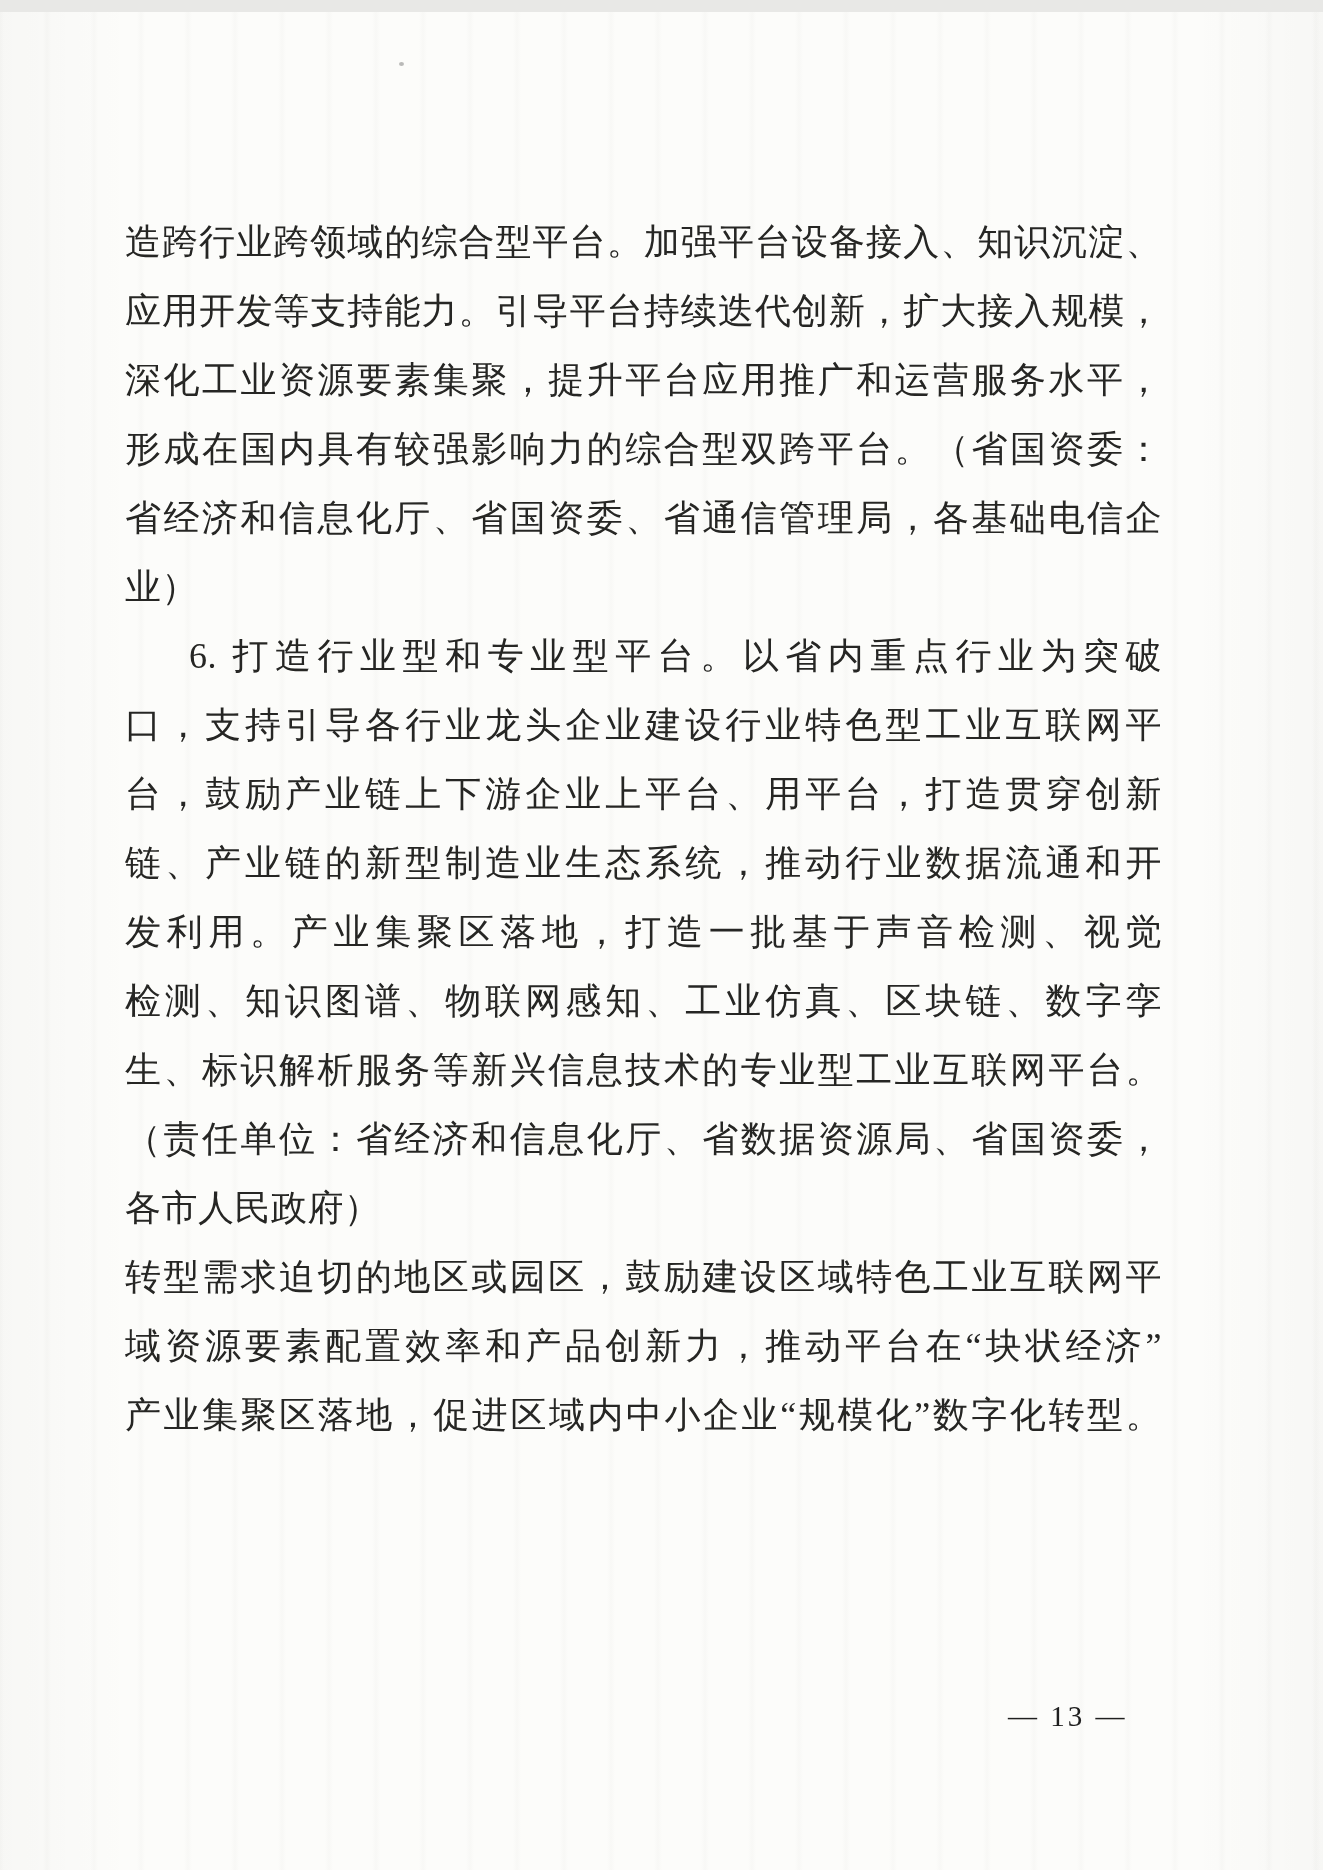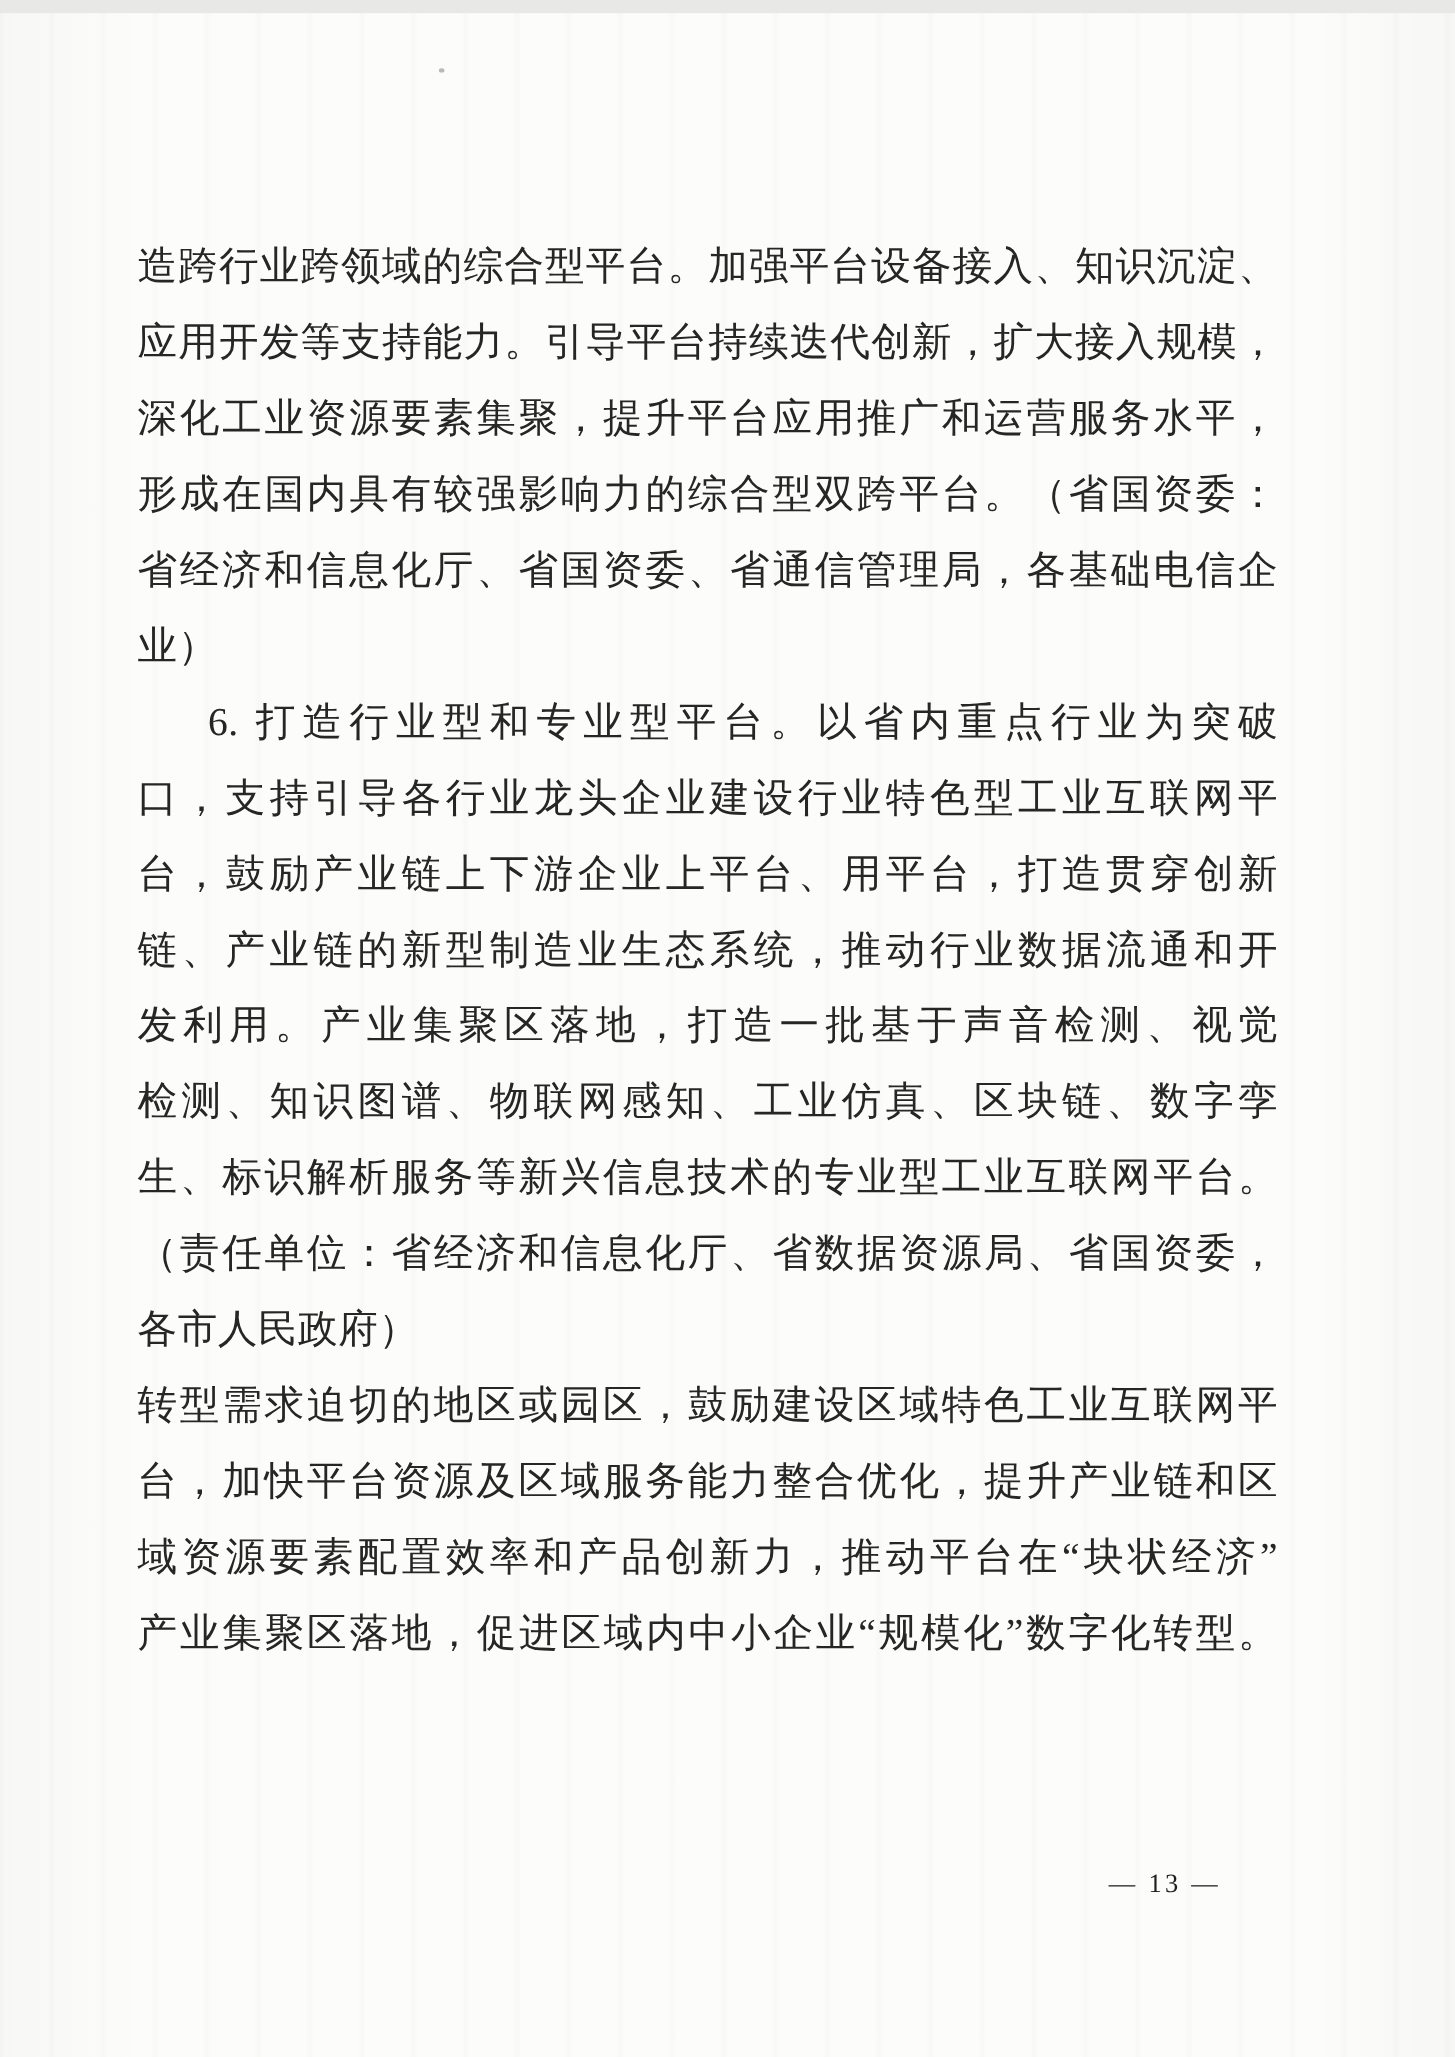--- a/index.html
+++ b/index.html
@@ -38,21 +38,21 @@
     text-align: justify;
     text-align-last: justify;
   }
   .line.indent {
     text-indent: 64px;
   }
   .page-num {
     position: absolute;
     left: 1008px;
     top: 1688px;
-    font-size: 24px;
+    font-size: 29px;
     color: #1f1f1f;
     letter-spacing: 3px;
     white-space: nowrap;
   }
   .speck {
     position: absolute;
     left: 399px;
     top: 50px;
     width: 5px;
     height: 4px;
@@ -84,21 +84,20 @@
       <div class="line j">链、产业链的新型制造业生态系统，推动行业数据流通和开</div>
       <div class="line j">发利用。产业集聚区落地，打造一批基于声音检测、视觉</div>
       <div class="line j">检测、知识图谱、物联网感知、工业仿真、区块链、数字孪</div>
       <div class="line j">生、标识解析服务等新兴信息技术的专业型工业互联网平台。</div>
       <div class="line j">（责任单位：省经济和信息化厅、省数据资源局、省国资委，</div>
       <div class="line">各市人民政府）</div>
     </div>
 
     <div class="paragraph">
       <div class="line j">转型需求迫切的地区或园区，鼓励建设区域特色工业互联网平</div>
-      <div class="line j">台，加快平台资源及区域服务能力整合优化，提升产业链和区</div>
       <div class="line j">域资源要素配置效率和产品创新力，推动平台在“块状经济”</div>
       <div class="line j">产业集聚区落地，促进区域内中小企业“规模化”数字化转型。</div>
     </div>
 
   </div>
 
   <div class="page-num">— 13 —</div>
 </div>
 
 </body></html>

